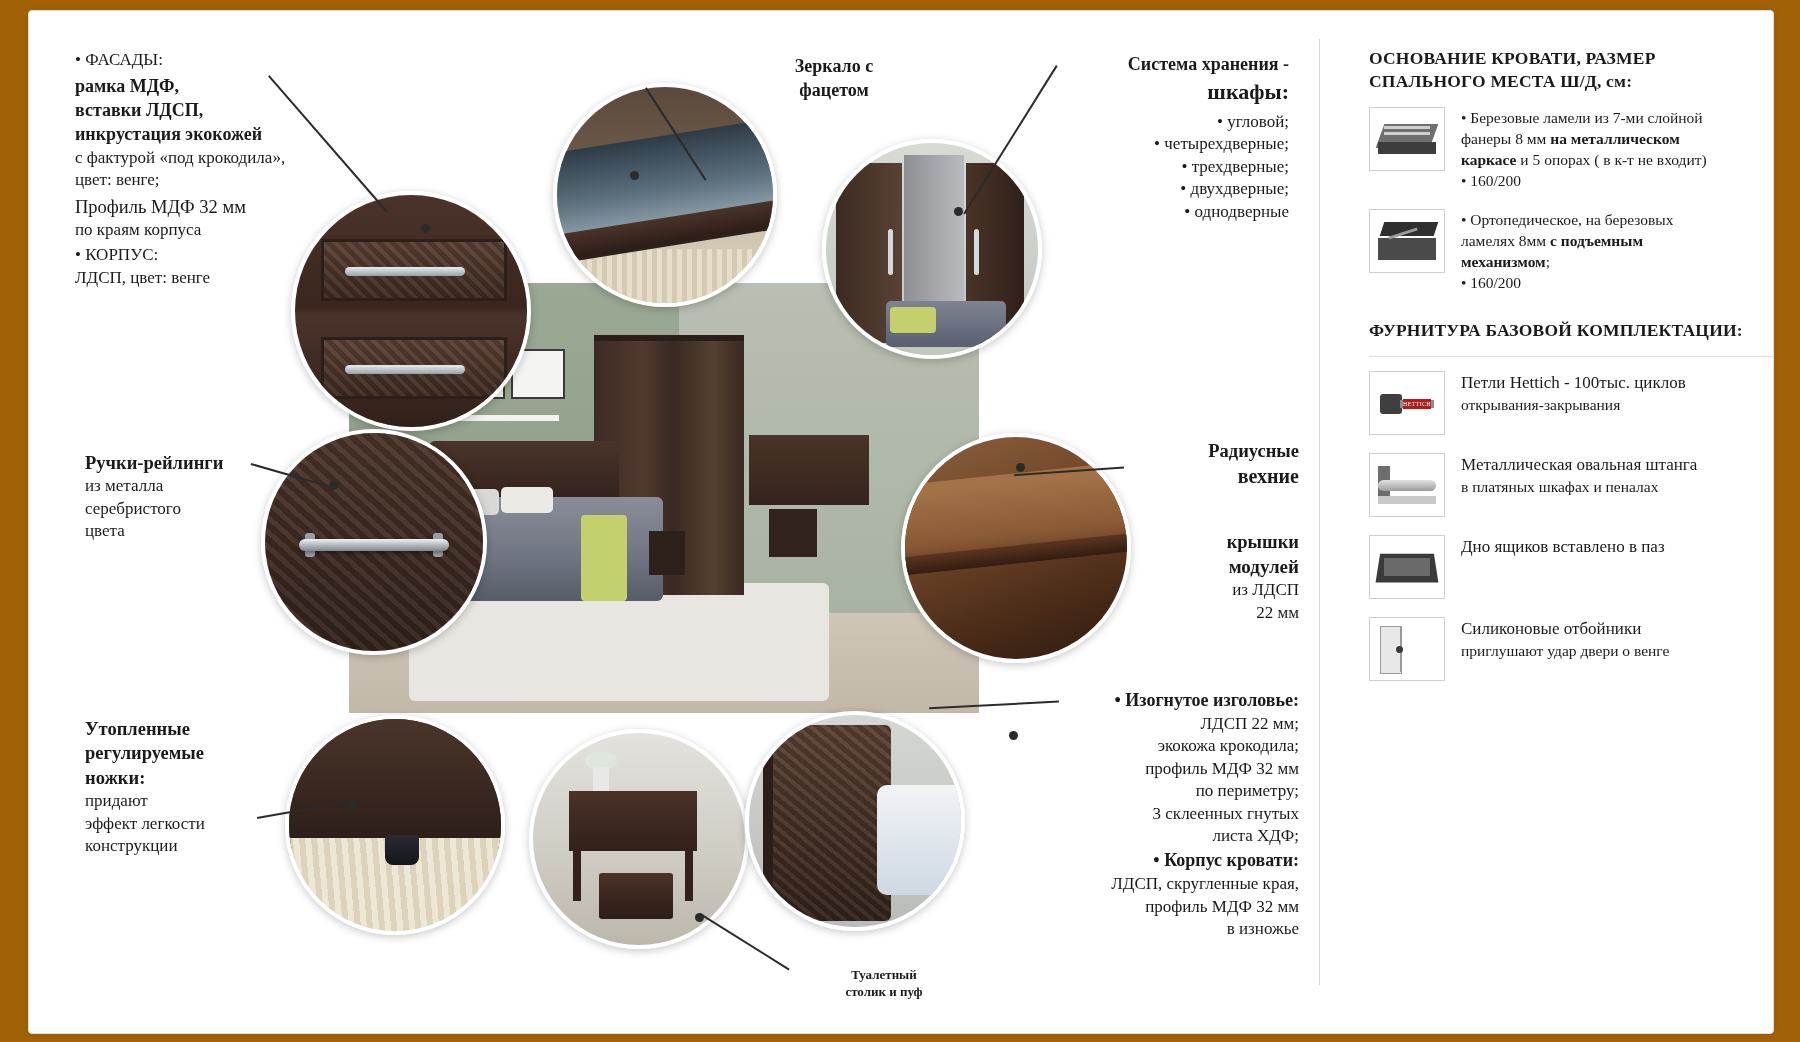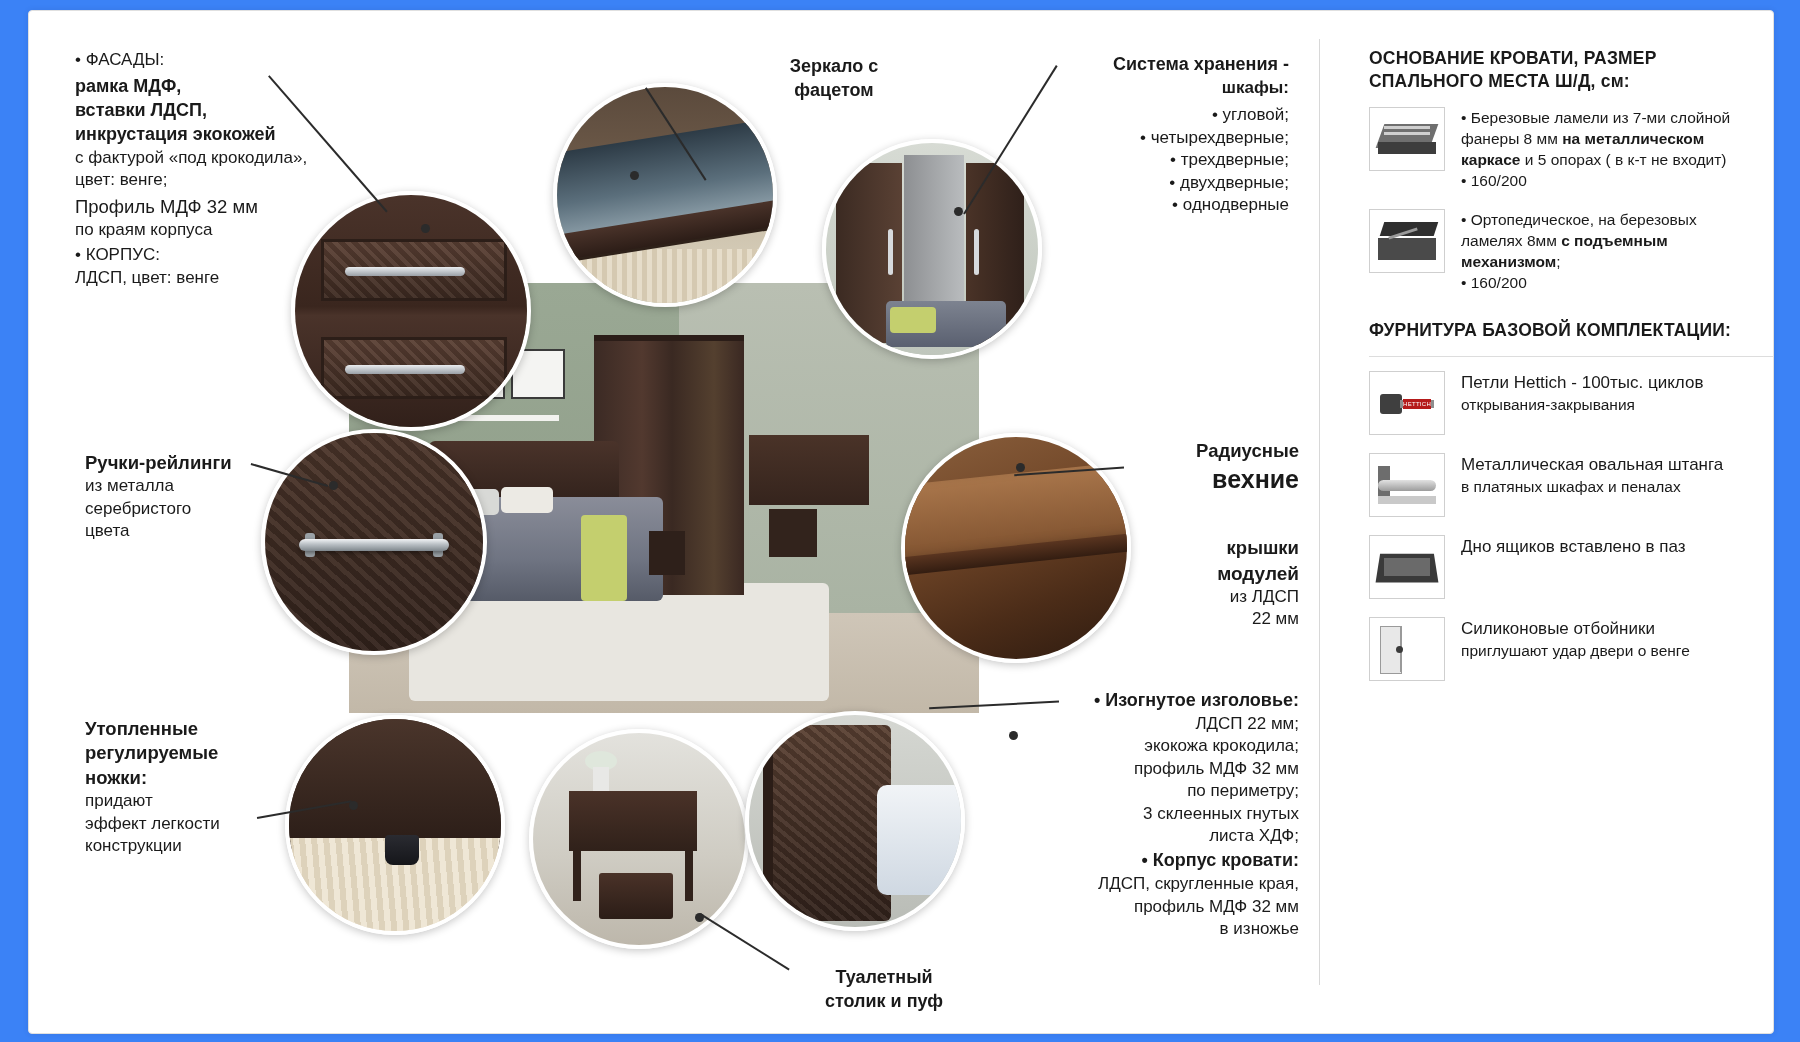--- a/index.html
+++ b/index.html
@@ -11,21 +11,22 @@
     width: 1800px;
     height: 1042px;
     font-family: "Liberation Sans", sans-serif;
     color: #1a1a1a;
     overflow: hidden;
   }
   .page {
     position: relative;
     width: 1800px;
     height: 1042px;
-    background: #3b82f6;
+    background: #a16207;
+    font-family: Liberation Serif, serif;
   }
   .sheet {
     position: absolute;
     left: 28px;
     top: 10px;
     width: 1744px;
     height: 1022px;
     background: #ffffff;
     border: 1px solid #e0e0e0;
     border-radius: 4px;
@@ -436,54 +437,54 @@
       <span style="display:block;">ЛДСП, цвет: венге</span>
     </div>
 
     <div class="callout ta-center" style="left:720px; top:44px; width:170px; font-weight:bold; font-size:18px;">
       <span style="display:block;">Зеркало с</span>
       <span style="display:block;">фацетом</span>
     </div>
 
     <div class="callout ta-right" style="left:940px; top:42px; width:320px;">
       <b style="font-size:18px; display:block;">Система хранения -</b>
-      <b style="font-size:17px; display:block;">шкафы:</b>
+      <b style="font-size:22px; display:block;">шкафы:</b>
       <span style="display:block; margin-top:5px;">•&nbsp;<span>угловой;</span></span>
       <span style="display:block;">•&nbsp;<span>четырехдверные;</span></span>
       <span style="display:block;">•&nbsp;<span>трехдверные;</span></span>
       <span style="display:block;">•&nbsp;<span>двухдверные;</span></span>
       <span style="display:block;">•&nbsp;<span>однодверные</span></span>
     </div>
 
     <div class="callout" style="left:56px; top:440px; width:200px;">
       <b style="font-size:18.5px; display:block;">Ручки-рейлинги</b>
       <span style="display:block;">из металла</span>
       <span style="display:block;">серебристого</span>
       <span style="display:block;">цвета</span>
     </div>
 
     <div class="callout ta-right" style="left:1080px; top:428px; width:190px;">
       <b style="font-size:18.5px; display:block;">Радиусные</b>
-      <b style="font-size:25px; display:block;">вехние</b>
+      <b style="font-size:20px; display:block;">вехние</b>
       <b style="font-size:18.5px; display:block;margin-top:40px;">крышки</b>
       <b style="font-size:19px; display:block;">модулей</b>
       <span style="display:block;">из ЛДСП</span>
       <span style="display:block;">22 мм</span>
     </div>
 
     <div class="callout" style="left:56px; top:706px; width:210px;">
       <b style="font-size:18.5px; display:block;">Утопленные</b>
       <b style="font-size:18.5px; display:block;">регулируемые</b>
       <b style="font-size:18.5px; display:block;">ножки:</b>
       <span style="display:block;">придают</span>
       <span style="display:block;">эффект легкости</span>
       <span style="display:block;">конструкции</span>
     </div>
 
-    <div class="callout ta-center" style="left:760px; top:955px; width:190px; font-weight:bold; font-size:18px;">
+    <div class="callout ta-center" style="left:760px; top:955px; width:190px; font-weight:bold; font-size:13px;">
       <span style="display:block;">Туалетный</span>
       <span style="display:block;">столик и пуф</span>
     </div>
 
     <div class="callout ta-right" style="left:1000px; top:678px; width:270px;">
       <b style="font-size:18px; display:block;">•&nbsp;<span>Изогнутое изголовье:</span></b>
       <span style="display:block;">ЛДСП 22 мм;</span>
       <span style="display:block;">экокожа крокодила;</span>
       <span style="display:block;">профиль МДФ 32 мм</span>
       <span style="display:block;">по периметру;</span>

